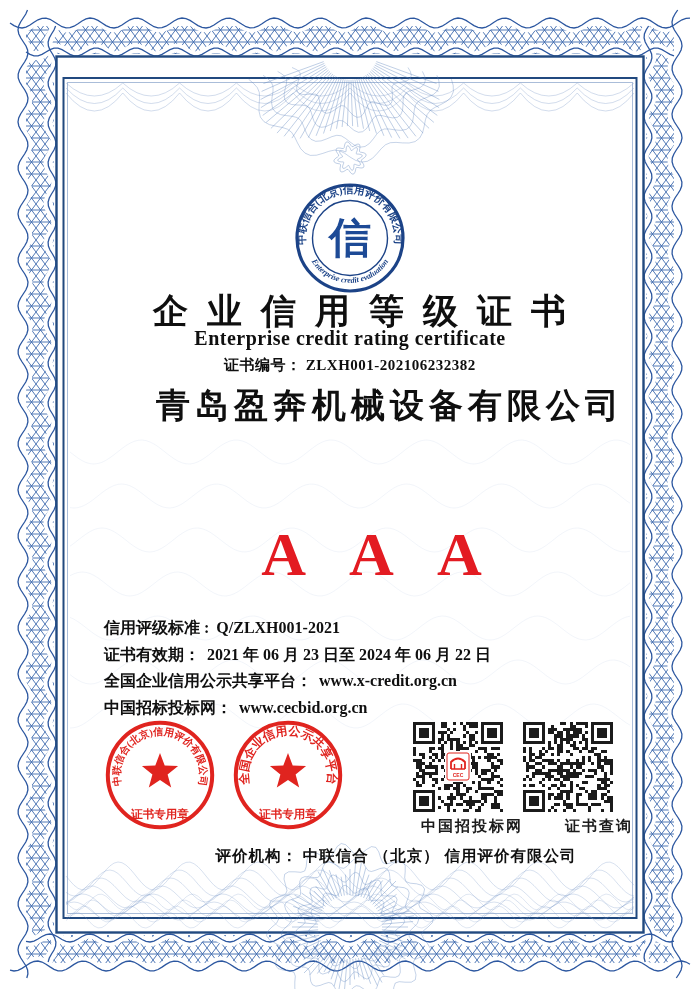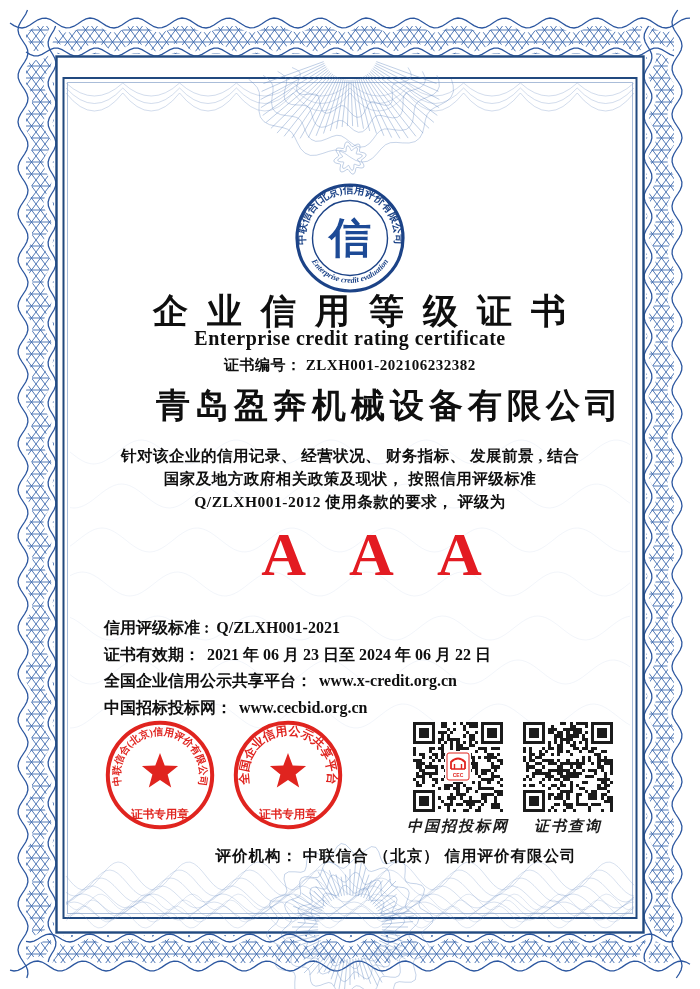--- a/index.html
+++ b/index.html
@@ -15,21 +15,21 @@
   #title{top:288px;font-size:35px;font-weight:900;letter-spacing:19px;padding-left:19px;white-space:nowrap;}
   #subtitle{top:327px;font-size:20px;font-weight:700;letter-spacing:0.5px;}
   #certno{top:356px;font-size:15px;font-weight:700;letter-spacing:0.5px;}
   #company{top:383px;font-size:34px;font-weight:900;letter-spacing:5px;white-space:nowrap;padding-left:40px;}
   #body-par{top:444px;font-size:15.5px;font-weight:700;line-height:23px;letter-spacing:0.5px;}
   #rating{top:518px;font-size:62px;font-weight:900;color:#e31b22;letter-spacing:43px;padding-left:43px;line-height:72px;}
   #info{left:104px;top:615px;font-size:16px;font-weight:700;line-height:26.5px;white-space:nowrap;}
   #info .lab{margin-right:7px;}
   .seal{position:absolute;}
   .qrbox{position:absolute;width:90px;height:90px;background:#fff;}
-  .qrlabel{position:absolute;top:817px;width:130px;text-align:center;font-size:15px;font-weight:700;letter-spacing:2px;color:#1c1c1c;font-style:italic;}
+  .qrlabel{position:absolute;top:817px;width:130px;text-align:right;font-size:15px;font-weight:700;letter-spacing:2px;color:#1c1c1c;}
   #qrlogo{position:absolute;left:445px;top:751px;width:26px;height:31px;background:#fff;border-radius:3px;
           display:flex;align-items:center;justify-content:center;}
   #footer{top:846px;font-size:15.5px;font-weight:700;letter-spacing:1px;margin-left:46px;}
 </style>
 </head>
 <body>
 
 <div class="page">
 
   <svg id="deco" width="700" height="989" viewBox="0 0 700 989">
@@ -222,25 +222,20 @@
   </svg>
 
   <div id="title" class="abs tc">企业信用等级证书</div>
   <div id="subtitle" class="abs tc">Enterprise credit rating certificate</div>
   <div id="certno" class="abs tc">
     <span>证书编号：</span>
     <span>ZLXH001-202106232382</span>
   </div>
   <div id="company" class="abs tc">青岛盈奔机械设备有限公司</div>
 
-  <div id="body-par" class="abs tc">
-    <div>针对该企业的信用记录、 经营状况、 财务指标、 发展前景 , 结合</div>
-    <div>国家及地方政府相关政策及现状， 按照信用评级标准</div>
-    <div>Q/ZLXH001-2012 使用条款的要求， 评级为</div>
-  </div>
 
   <div id="rating" class="abs tc">AAA</div>
 
   <div id="info" class="abs">
     <div class="il">
       <span class="lab">信用评级标准 :</span><span>Q/ZLXH001-2021</span>
     </div>
     <div class="il">
       <span class="lab">证书有效期：</span><span>2021 年 06 月 23 日至 2024 年 06 月 22 日</span>
     </div>

